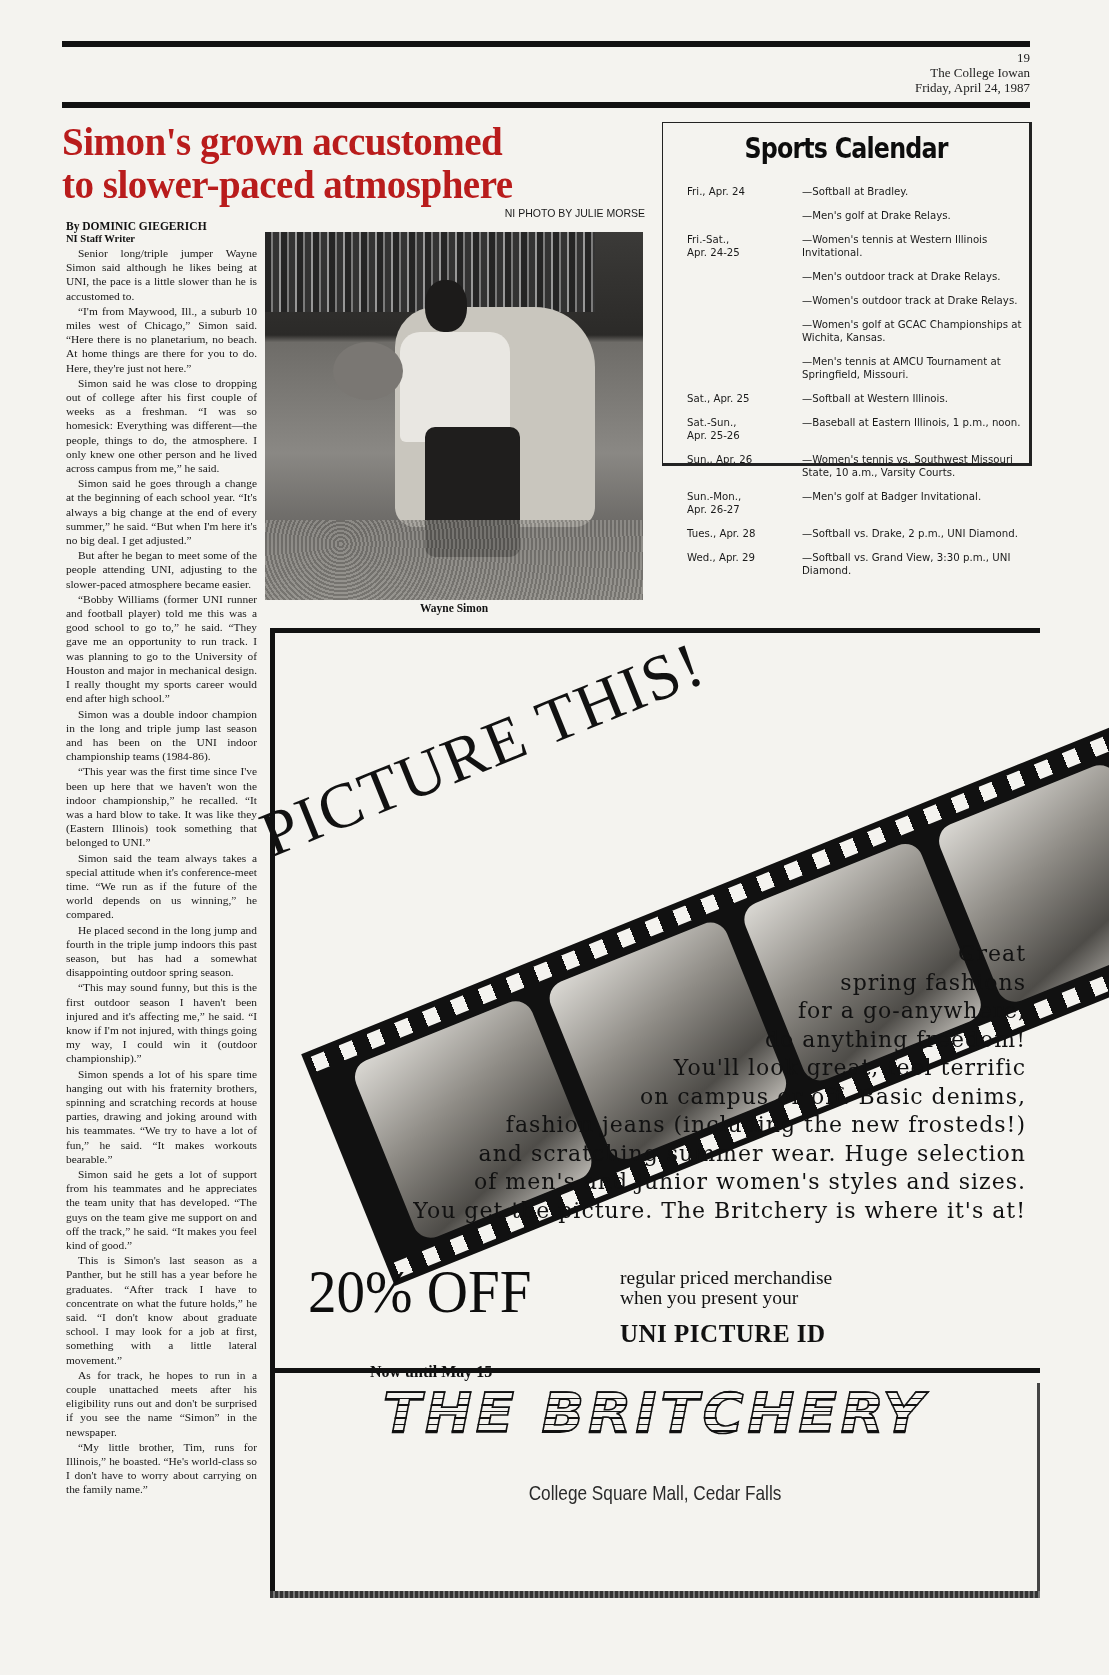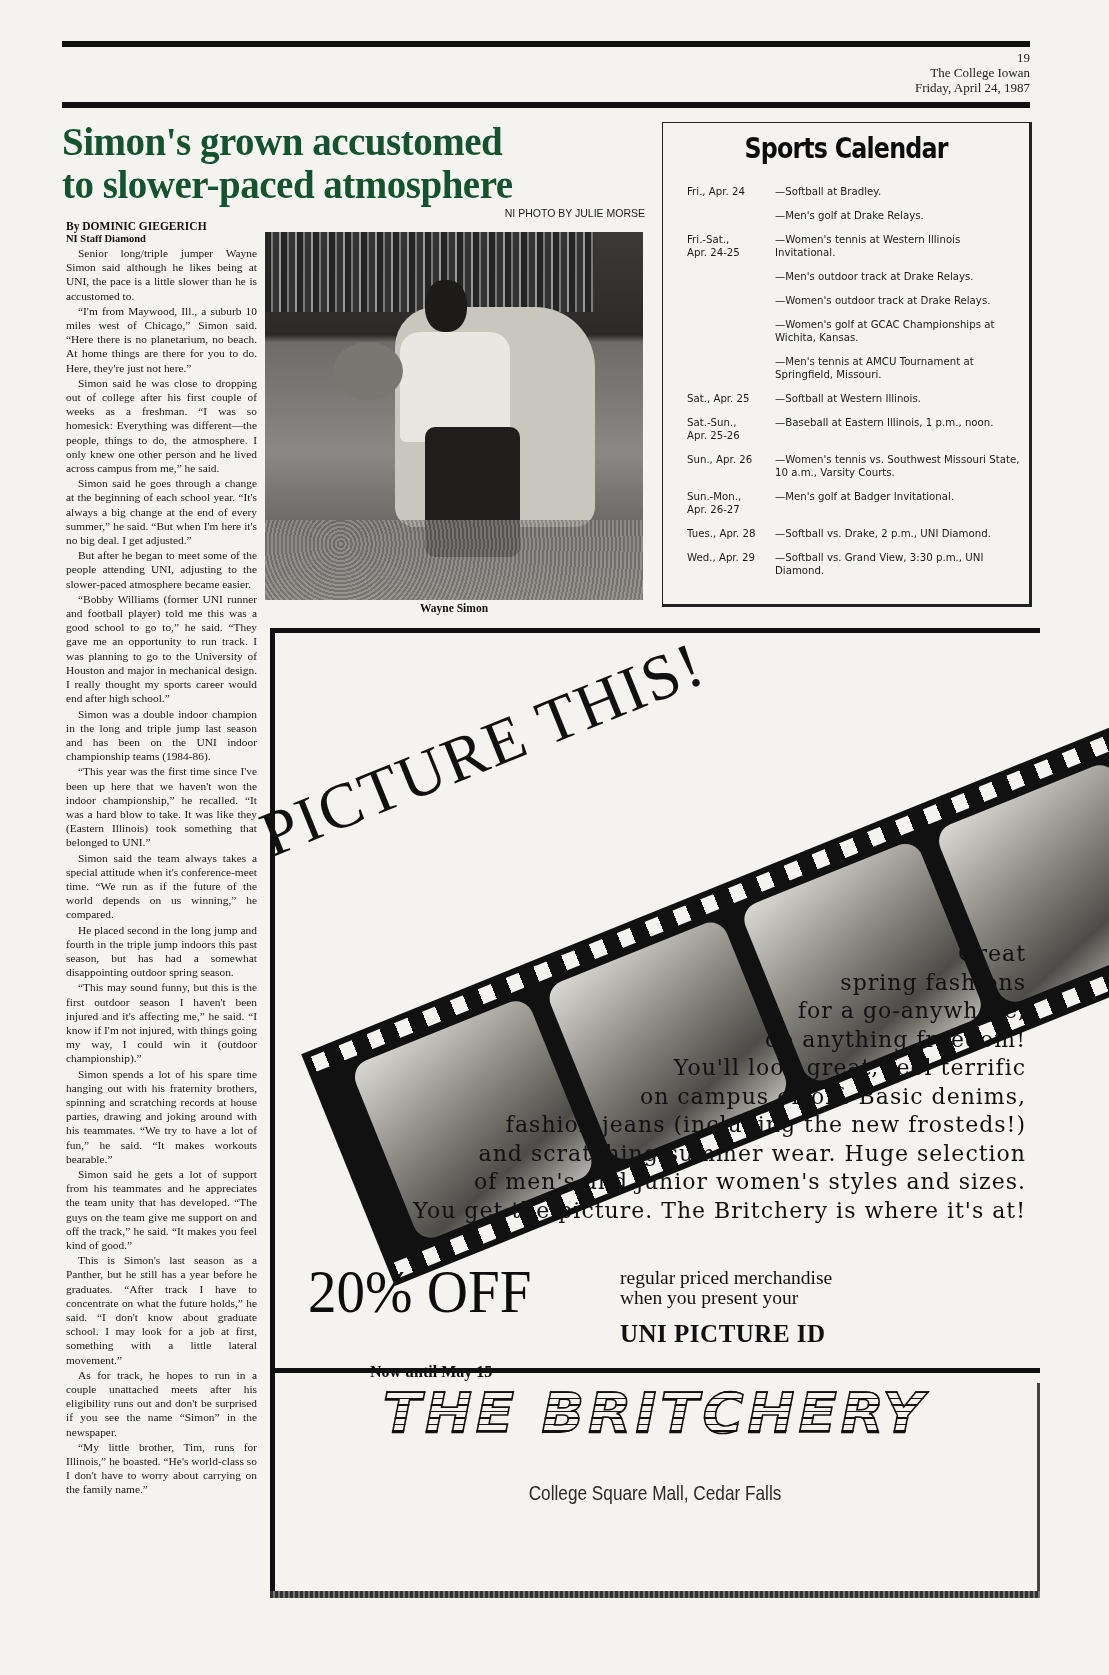--- a/index.html
+++ b/index.html
@@ -8,21 +8,21 @@
 
     .rule-top { position: absolute; left: 62px; top: 41px; width: 968px; height: 6px; background: #111; }
     .rule-mid { position: absolute; left: 62px; top: 102px; width: 968px; height: 6px; background: #111; }
 
     .folio { position: absolute; right: 79px; top: 50px; text-align: right;
              font-family: "Liberation Serif", serif; font-size: 13px; line-height: 15px; color: #222; }
 
     
     .headline { position: absolute; left: 62px; top: 120px; width: 560px;
                 font-family: "Liberation Serif", serif; font-weight: bold;
-                font-size: 39px; line-height: 43px; letter-spacing: -0.5px; color: #14532d; }
+                font-size: 39px; line-height: 43px; letter-spacing: -0.5px; color: #b91c1c; }
 
     
     .byline { position: absolute; left: 66px; top: 220px; width: 190px; }
     .byline .name { font-family: "Liberation Serif", serif; font-weight: bold; font-size: 11.5px; line-height: 13px; }
     .byline .role { font-family: "Liberation Serif", serif; font-weight: bold; font-size: 10.5px; line-height: 12px; }
 
     .article { position: absolute; left: 66px; top: 246px; width: 191px;
                font-family: "Liberation Serif", serif; font-size: 11.4px; line-height: 14.2px;
                text-align: justify; color: #161616; }
     .article p { text-indent: 12px; margin-bottom: 1px; hyphens: auto; }
@@ -42,28 +42,28 @@
     .photo .person-head { position: absolute; left: 160px; top: 48px; width: 42px; height: 52px; background: #1c1b1a; border-radius: 45%; }
     .photo .person-shirt { position: absolute; left: 135px; top: 100px; width: 110px; height: 110px; background: #e9e7e2; border-radius: 20px 20px 6px 6px; }
     .photo .person-legs { position: absolute; left: 160px; top: 195px; width: 95px; height: 130px; background: #1f1e1d; border-radius: 10px; }
     .photo .ball { position: absolute; left: 68px; top: 110px; width: 70px; height: 58px; background: #7a7773; border-radius: 50%; }
     .photo .rug { position: absolute; left: 0; bottom: 0; width: 100%; height: 80px;
                   background: repeating-radial-gradient(circle at 20% 30%, #9a9893 0 2px, #6d6b67 2px 4px); opacity: .7; }
     .photo-caption { position: absolute; left: 265px; top: 602px; width: 378px; text-align: center;
                      font-family: "Liberation Serif", serif; font-weight: bold; font-size: 11.5px; }
 
     
-    .calendar { position: absolute; left: 662px; top: 122px; width: 370px; height: 485px;
+    .calendar { position: absolute; left: 662px; top: 122px; width: 370px; height: 344px;
                 border: 1.5px solid #222; border-right-width: 3px; border-bottom-width: 3px; }
     .cal-title { text-align: center; margin-top: 8px;
                  font-family: "DejaVu Sans", sans-serif; font-weight: bold; font-size: 29px;
                  letter-spacing: -1px; transform: scaleX(0.82); transform-origin: center; color: #0d0d0d; }
     .cal-list { position: absolute; left: 24px; top: 62px; width: 335px;
                 font-family: "DejaVu Sans", sans-serif; font-size: 10.2px; line-height: 13px; color: #1a1a1a; }
-    .cal-row { display: flex; margin-bottom: 11px; }
+    .cal-row { display: flex; margin-bottom: 11px; gap: 27px; }
     .cal-date { width: 88px; flex-shrink: 0; white-space: pre-line; }
     .cal-event { flex: 1; }
 
     
     .ad { position: absolute; left: 270px; top: 628px; width: 770px; height: 1000px; }
     .ad-frame-left { position: absolute; left: 0; top: 0; width: 5px; height: 968px; background: #111; }
     .ad-frame-top { position: absolute; left: 0; top: 0; width: 770px; height: 5px; background: #111; }
     .ad-frame-bottom { position: absolute; left: 0; top: 963px; width: 770px; height: 7px;
                        background: repeating-linear-gradient(90deg, #333 0 3px, #777 3px 5px); }
     .ad-frame-right-low { position: absolute; right: 0; top: 755px; width: 3px; height: 215px; background: #444; }
@@ -115,21 +115,21 @@
 
 <div class="rule-mid"></div>
 
 <h1 class="headline">
   <div>Simon's grown accustomed</div>
   <div>to slower-paced atmosphere</div>
 </h1>
 
 <div class="byline">
   <div class="name">By DOMINIC GIEGERICH</div>
-  <div class="role">NI Staff Diamond</div>
+  <div class="role">NI Staff Writer</div>
 </div>
 
 <div class="article">
   <p>Senior long/triple jumper Wayne Simon said although he likes being at UNI, the pace is a little slower than he is accustomed to.</p>
   <p>“I'm from Maywood, Ill., a suburb 10 miles west of Chicago,” Simon said. “Here there is no planetarium, no beach. At home things are there for you to do. Here, they're just not here.”</p>
   <p>Simon said he was close to dropping out of college after his first couple of weeks as a freshman. “I was so homesick: Everything was different—the people, things to do, the atmosphere. I only knew one other person and he lived across campus from me,” he said.</p>
   <p>Simon said he goes through a change at the beginning of each school year. “It's always a big change at the end of every summer,” he said. “But when I'm here it's no big deal. I get adjusted.”</p>
   <p>But after he began to meet some of the people attending UNI, adjusting to the slower-paced atmosphere became easier.</p>
   <p>“Bobby Williams (former UNI runner and football player) told me this was a good school to go to,” he said. “They gave me an opportunity to run track. I was planning to go to the University of Houston and major in mechanical design. I really thought my sports career would end after high school.”</p>
   <p>Simon was a double indoor champion in the long and triple jump last season and has been on the UNI indoor championship teams (1984-86).</p>

